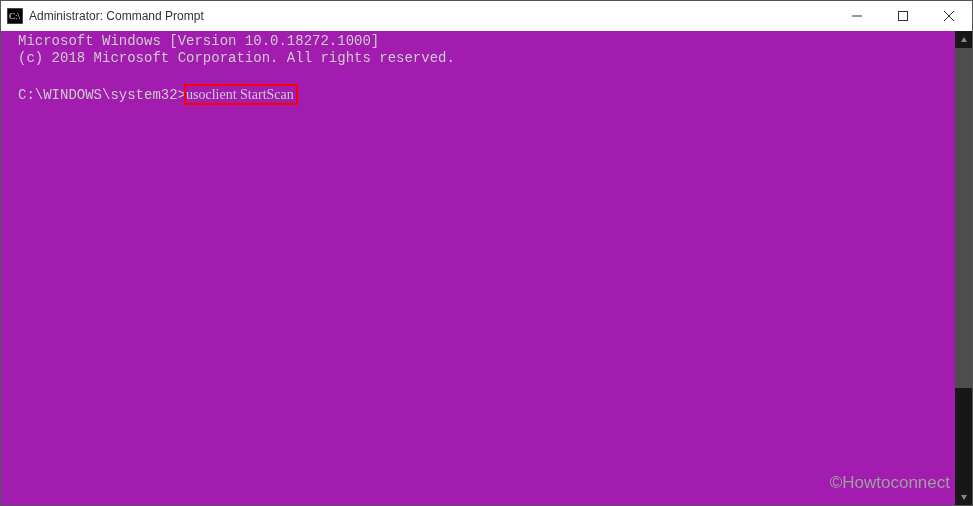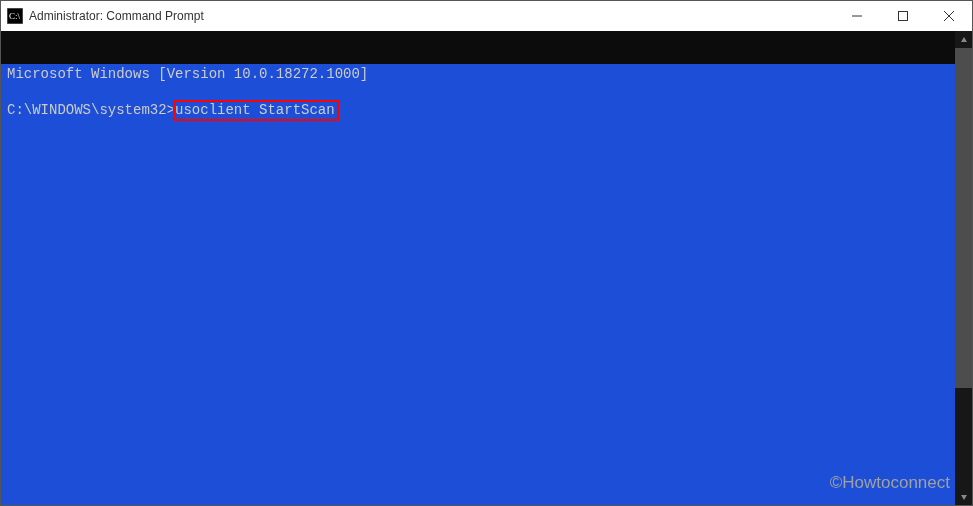--- a/index.html
+++ b/index.html
@@ -74,38 +74,38 @@
     }
     .terminal-wrap {
       flex: 1;
       display: flex;
       background: #0c0c0c;
       position: relative;
       min-height: 0;
     }
     .terminal {
       flex: 1;
-      background: #1d4ed8;
+      background: #a21caf;
       color: #cccccc;
       font-family: Consolas, 'Courier New', monospace;
       font-size: 14px;
       line-height: 17px;
-      padding: 2px 6px;
+      padding: 2px 17px;
       white-space: pre;
       overflow: hidden;
-      margin-top: 33px;
     }
     .terminal .line {
       display: block;
     }
     .highlight-box {
       display: inline-block;
       border: 2px solid #ff0000;
       padding: 0 2px 0 0;
       margin-left: -2px;
+      font-family: Liberation Serif, serif;
     }
     .scrollbar {
       width: 17px;
       background: #171717;
       position: relative;
       flex-shrink: 0;
     }
     .scroll-arrow {
       width: 17px;
       height: 17px;
@@ -172,21 +172,21 @@
       <button class="win-btn close">
         <svg viewBox="0 0 10 10">
             <line x1="0" y1="0" x2="10" y2="10" stroke="currentColor" stroke-width="1"></line>
             <line x1="10" y1="0" x2="0" y2="10" stroke="currentColor" stroke-width="1"></line>
           </svg>
       </button>
     </div>
   </div>
 
   <div class="terminal-wrap">
-    <div class="terminal"><span class="line">Microsoft Windows [Version 10.0.18272.1000]</span><span class="line"> </span><span class="line"><span>C:\WINDOWS\system32&gt;</span><span class="highlight-box"><span>usoclient StartScan</span></span></span></div>
+    <div class="terminal"><span class="line">Microsoft Windows [Version 10.0.18272.1000]</span><span class="line">(c) 2018 Microsoft Corporation. All rights reserved.</span><span class="line"> </span><span class="line"><span>C:\WINDOWS\system32&gt;</span><span class="highlight-box"><span>usoclient StartScan</span></span></span></div>
 
     <div class="scrollbar">
       <div class="scroll-arrow up">
         <svg viewBox="0 0 8 8">
             <polygon points="4,1 7,6 1,6" fill="#888"></polygon>
           </svg>
       </div>
       <div class="scroll-thumb"></div>
       <div class="scroll-arrow down">
         <svg viewBox="0 0 8 8">

